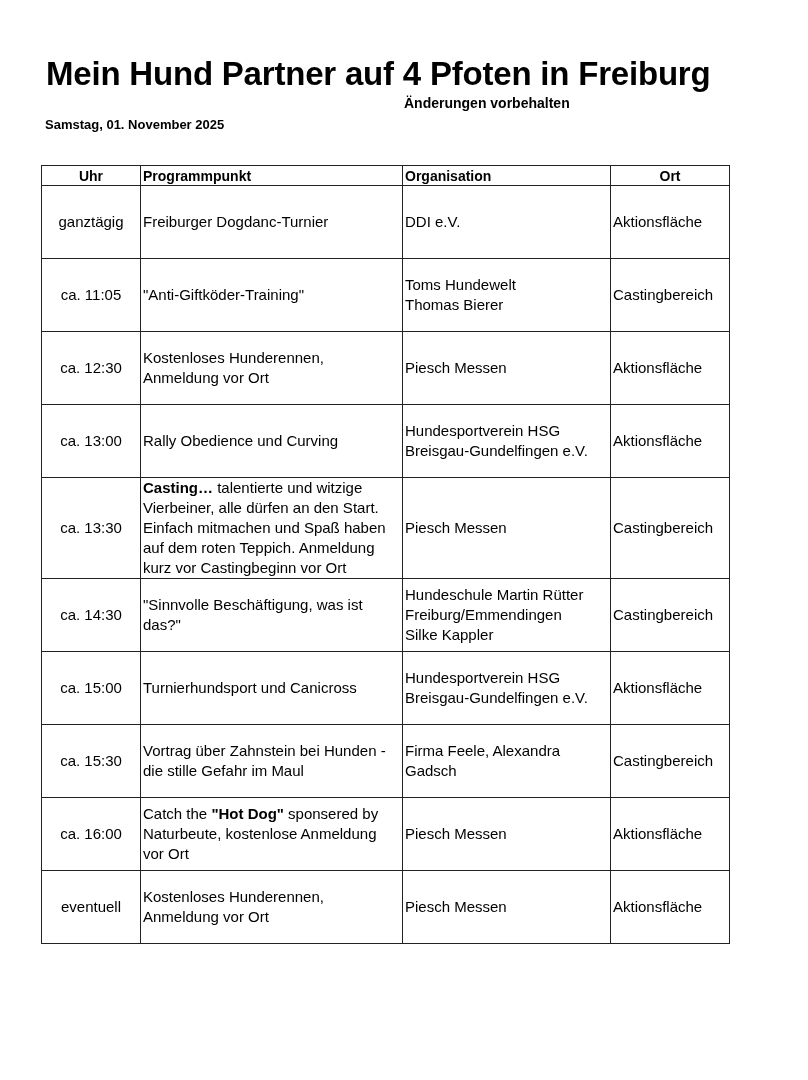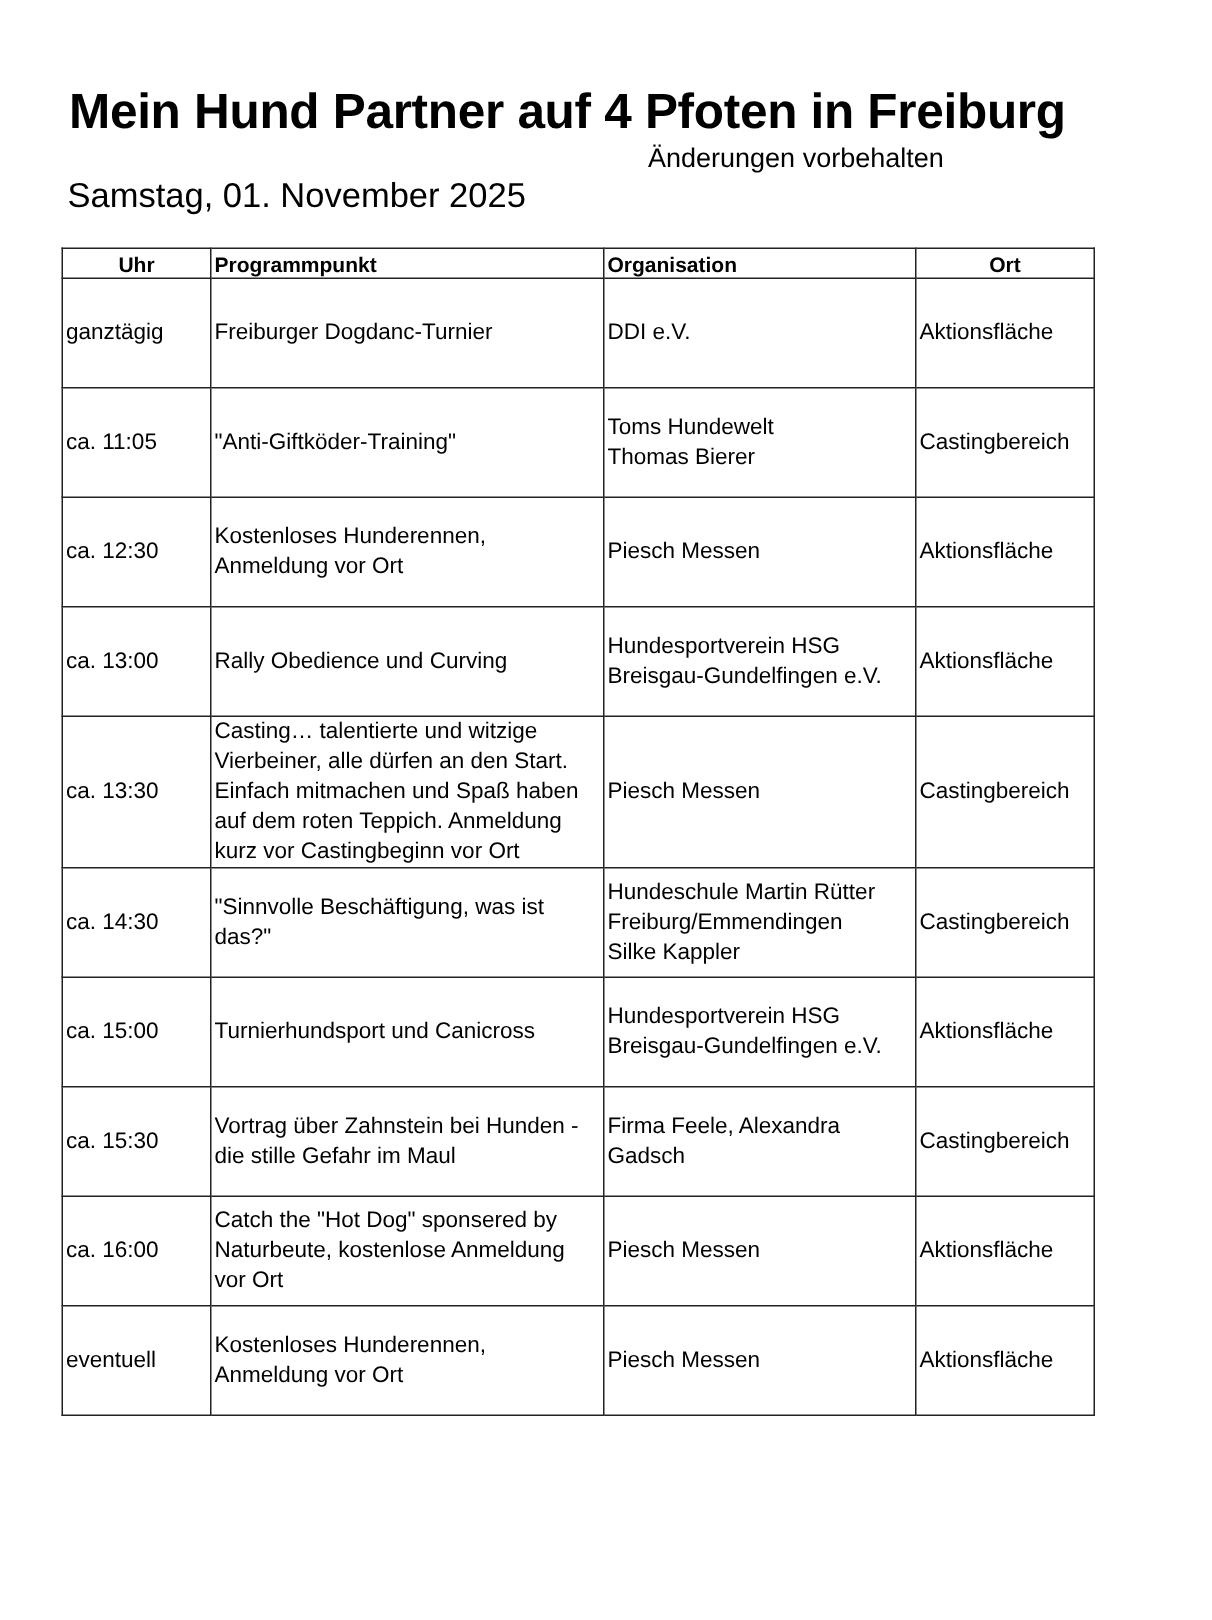--- a/index.html
+++ b/index.html
@@ -7,50 +7,50 @@
     width: 808px; height: 1080px; position: relative; overflow: hidden;
     font-family: "Liberation Sans", sans-serif; color: #000;
   }
   .title {
     position: absolute; left: 46px; top: 52px;
     font-size: 33px; font-weight: bold; letter-spacing: -0.2px;
     white-space: nowrap; line-height: 44px;
   }
   .note {
     position: absolute; left: 404px; top: 95px;
-    font-size: 18px; font-weight: normal; white-space: nowrap; margin-left: 28px;
+    font-size: 14px; font-weight: bold; white-space: nowrap;
   }
   .date {
     position: absolute; left: 45px; top: 117px;
-    font-size: 23px; font-weight: normal; white-space: nowrap;
+    font-size: 13px; font-weight: bold; white-space: nowrap;
   }
   table.schedule {
     position: absolute; left: 41px; top: 165px;
     border-collapse: collapse; table-layout: fixed;
     width: 688px;
     border-radius: 11px;
   }
   table.schedule th, table.schedule td {
     border: 1.3px solid #222;
     font-size: 15px; line-height: 20px;
     vertical-align: middle; padding: 0 2px;
   }
   table.schedule th { font-weight: bold; height: 19px; line-height: 18px; font-size: 14px; }
   th.c-uhr, th.c-ort { text-align: center; }
   th.c-prog, th.c-org { text-align: left; }
-  td.c-uhr { }
+  td.c-uhr { text-align: center; }
   td.c-ort { text-align: left; }
   col.w-uhr { width: 99px; }
   col.w-prog { width: 262px; }
   col.w-org { width: 208px; }
   col.w-ort { width: 119px; }
   tr.r-std td { height: 72px; }
   tr.r-tall td { height: 93px; }
   .small { font-size: 14px; line-height: 19px; }
-  .b { font-weight: normal; }
+  .b { font-weight: bold; }
 </style>
 </head>
 <body>
 
 <div class="title">Mein Hund Partner auf 4 Pfoten in Freiburg</div>
 <div class="note">Änderungen vorbehalten</div>
 <div class="date">Samstag, 01. November 2025</div>
 
 <table class="schedule">
   <colgroup>

